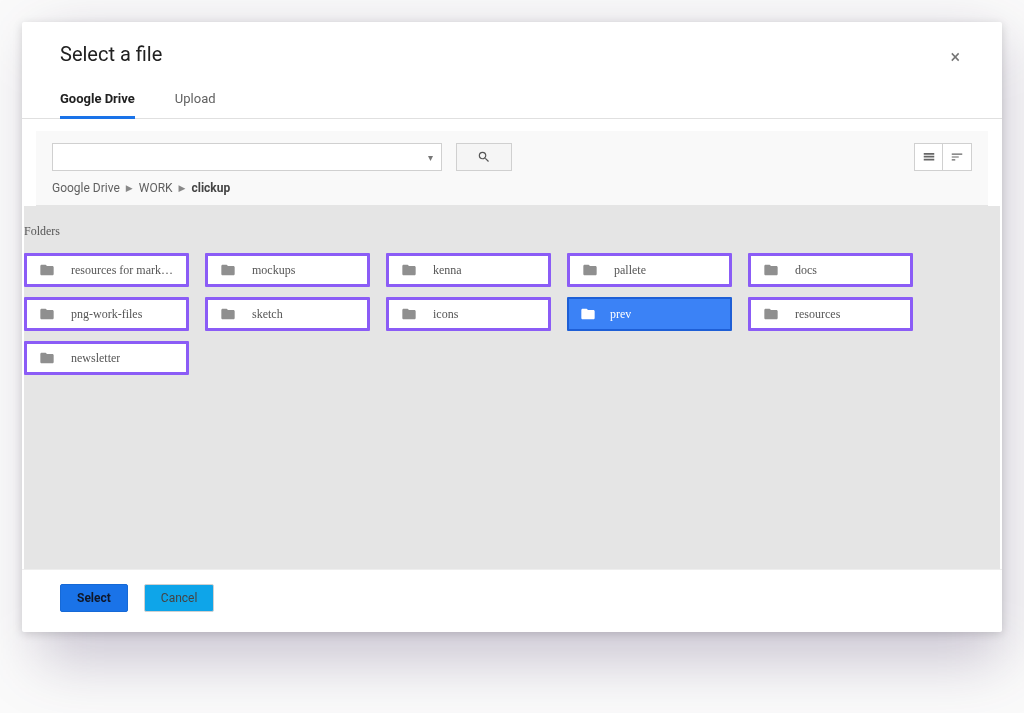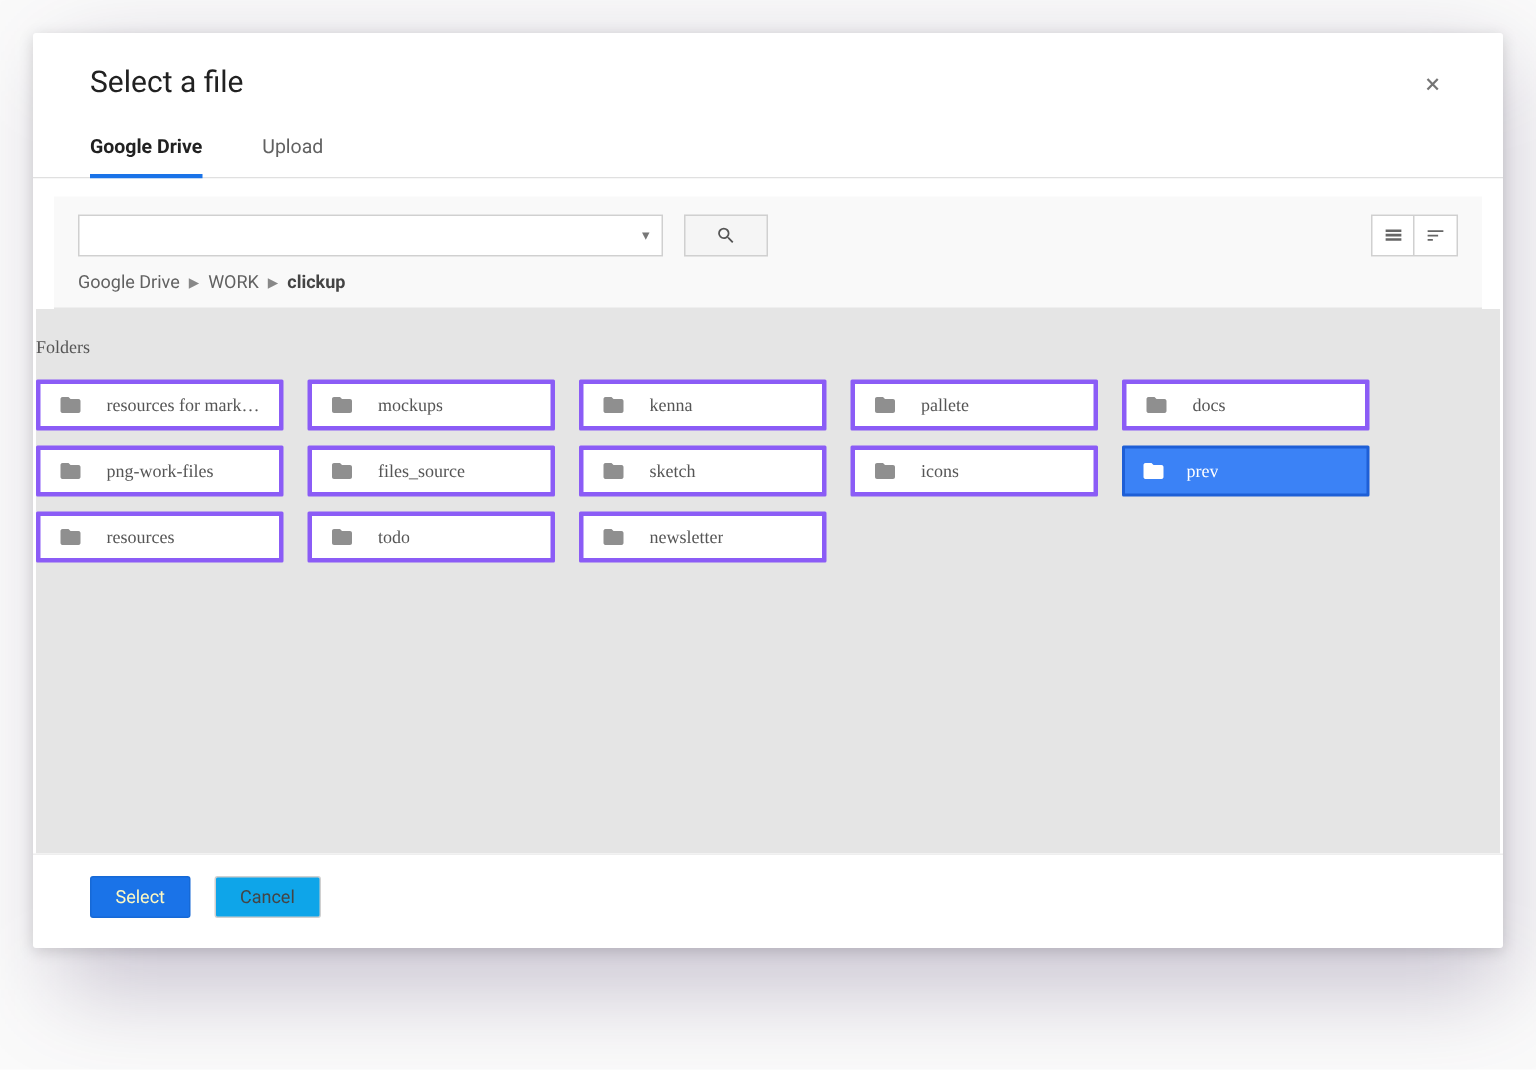--- a/index.html
+++ b/index.html
@@ -199,22 +199,22 @@
     padding: 0 16px;
     font-size: 12px;
     border-radius: 2px;
     display: flex;
     align-items: center;
     cursor: pointer;
     border: 1px solid transparent;
   }
   .btn-primary {
     background: #1a73e8;
-    color: #fef9c3;
-    font-weight: 400;
+    color: #0f172a;
+    font-weight: 700;
     border-color: #1669d6;
   }
   .btn-secondary {
     background: #0ea5e9;
     color: #444;
     border: 1px solid #d0d0d0;
   }
 </style>
 </head>
 <body>
@@ -319,28 +319,20 @@
                 </svg>
               </span>
               <span class="folder-name">png-work-files</span>
             </div>
             <div class="folder-item">
               <span class="folder-icon">
                 <svg viewBox="0 0 24 24">
                   <path d="M10 4H4c-1.1 0-2 .9-2 2v12c0 1.1.9 2 2 2h16c1.1 0 2-.9 2-2V8c0-1.1-.9-2-2-2h-8l-2-2z"></path>
                 </svg>
               </span>
-              <span class="folder-name">files_source</span>
-            </div>
-            <div class="folder-item">
-              <span class="folder-icon">
-                <svg viewBox="0 0 24 24">
-                  <path d="M10 4H4c-1.1 0-2 .9-2 2v12c0 1.1.9 2 2 2h16c1.1 0 2-.9 2-2V8c0-1.1-.9-2-2-2h-8l-2-2z"></path>
-                </svg>
-              </span>
               <span class="folder-name">sketch</span>
             </div>
             <div class="folder-item">
               <span class="folder-icon">
                 <svg viewBox="0 0 24 24">
                   <path d="M10 4H4c-1.1 0-2 .9-2 2v12c0 1.1.9 2 2 2h16c1.1 0 2-.9 2-2V8c0-1.1-.9-2-2-2h-8l-2-2z"></path>
                 </svg>
               </span>
               <span class="folder-name">icons</span>
             </div>
@@ -352,28 +344,20 @@
               </span>
               <span class="folder-name">prev</span>
             </div>
             <div class="folder-item">
               <span class="folder-icon">
                 <svg viewBox="0 0 24 24">
                   <path d="M10 4H4c-1.1 0-2 .9-2 2v12c0 1.1.9 2 2 2h16c1.1 0 2-.9 2-2V8c0-1.1-.9-2-2-2h-8l-2-2z"></path>
                 </svg>
               </span>
               <span class="folder-name">resources</span>
-            </div>
-            <div class="folder-item">
-              <span class="folder-icon">
-                <svg viewBox="0 0 24 24">
-                  <path d="M10 4H4c-1.1 0-2 .9-2 2v12c0 1.1.9 2 2 2h16c1.1 0 2-.9 2-2V8c0-1.1-.9-2-2-2h-8l-2-2z"></path>
-                </svg>
-              </span>
-              <span class="folder-name">todo</span>
             </div>
             <div class="folder-item">
               <span class="folder-icon">
                 <svg viewBox="0 0 24 24">
                   <path d="M10 4H4c-1.1 0-2 .9-2 2v12c0 1.1.9 2 2 2h16c1.1 0 2-.9 2-2V8c0-1.1-.9-2-2-2h-8l-2-2z"></path>
                 </svg>
               </span>
               <span class="folder-name">newsletter</span>
             </div>
           </div>

